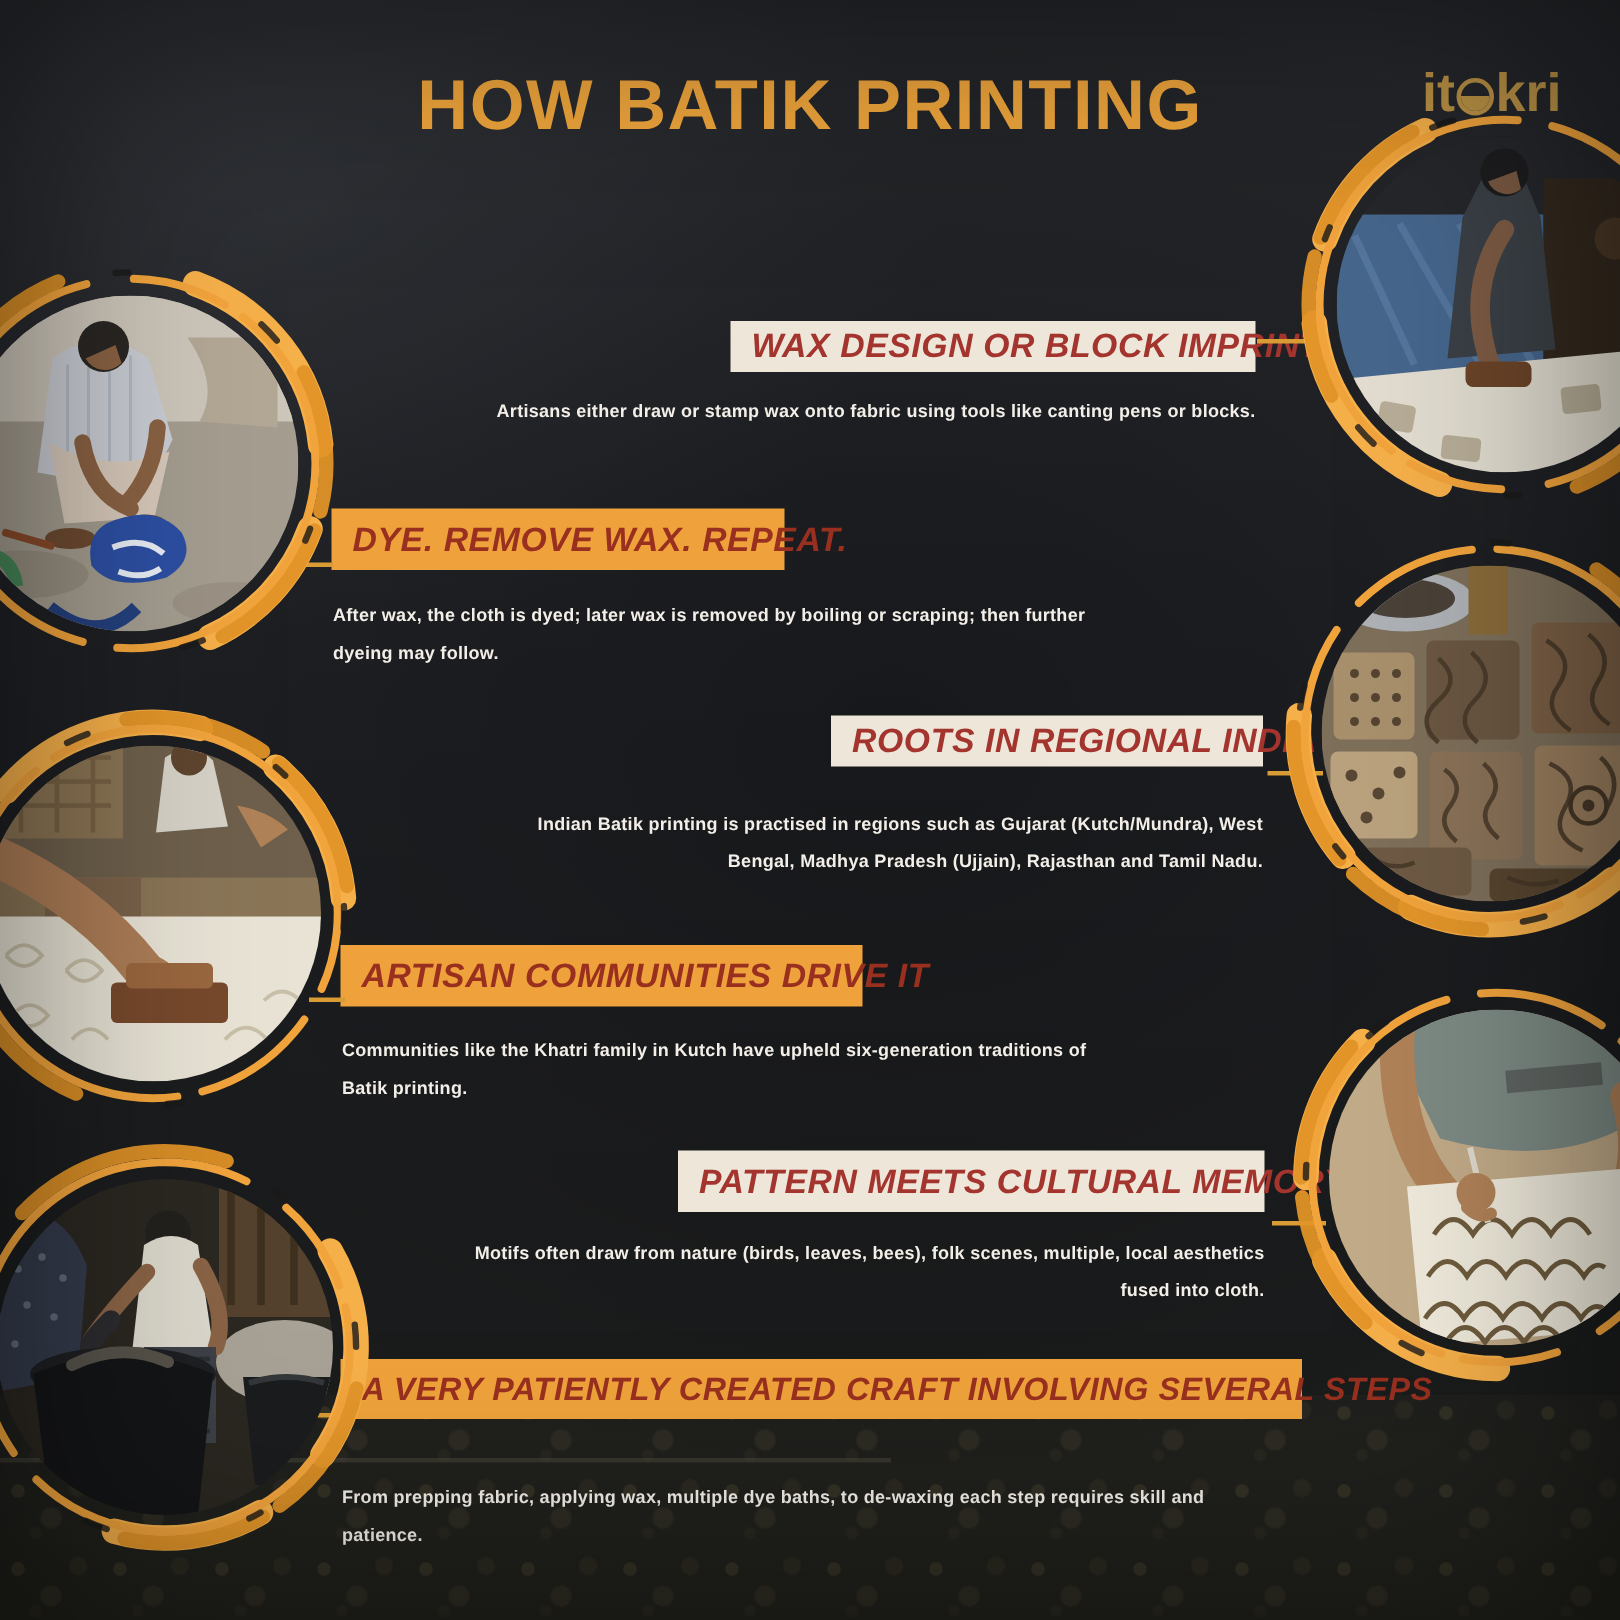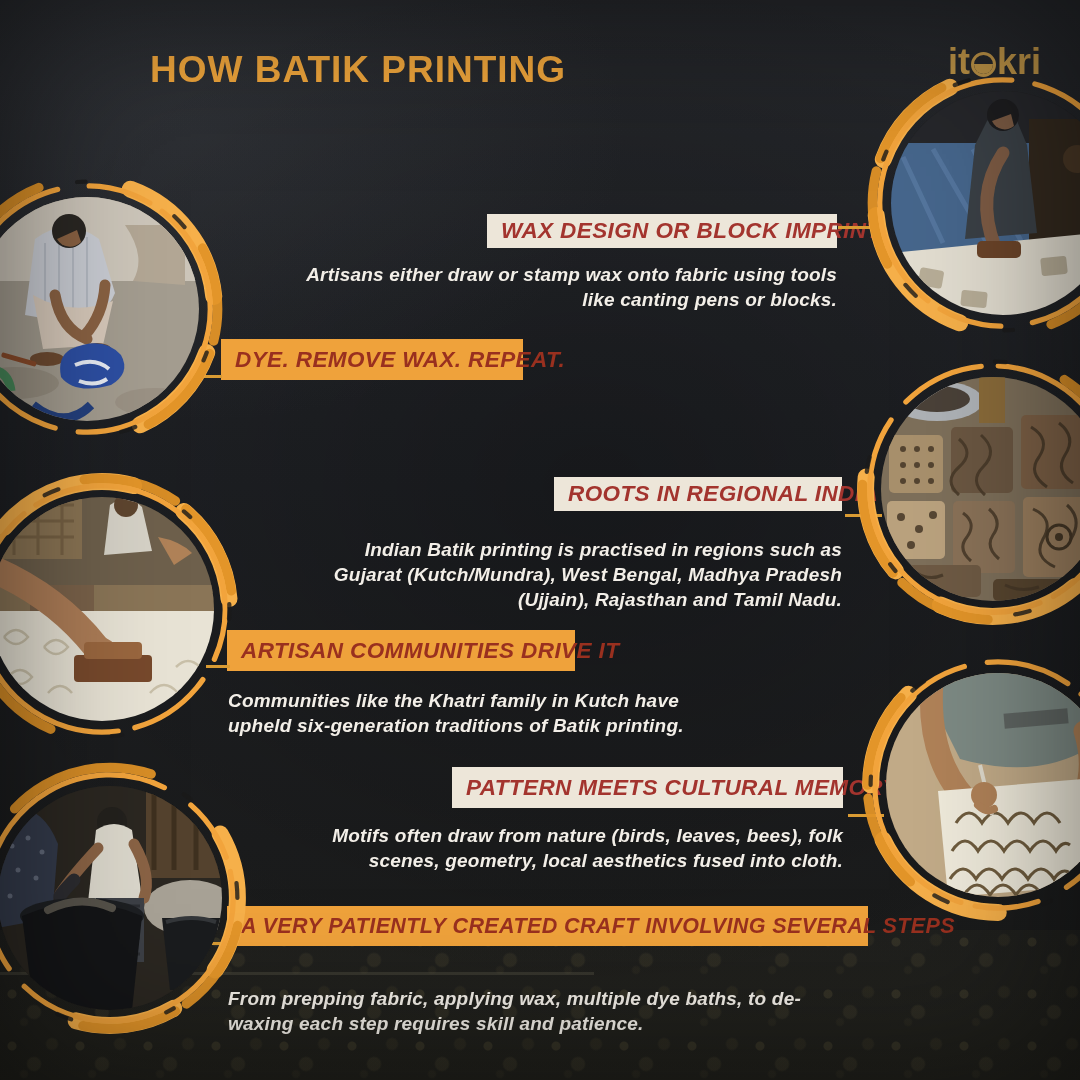--- a/index.html
+++ b/index.html
@@ -19,39 +19,39 @@
       radial-gradient(circle at 12px 12px, rgba(128,116,74,.20) 4px, transparent 5px),
       radial-gradient(circle at 34px 30px, rgba(128,116,74,.14) 6px, transparent 8px),
       radial-gradient(circle at 52px 10px, rgba(96,86,54,.16) 5px, transparent 7px),
       radial-gradient(circle at 24px 40px, rgba(96,86,54,.12) 3px, transparent 5px),
       linear-gradient(180deg, rgba(62,58,42,.14), rgba(46,44,34,.38));
     background-size:68px 52px,68px 52px,68px 52px,68px 52px,100% 100%;
   }
   .batik-floor::before{content:"";position:absolute;left:0;top:42px;width:55%;height:3px;background:rgba(120,115,95,.25);}
 
   
-  .title{position:absolute;left:150px;top:42px;width:780px;
-    color:#F0A63C;font-weight:bold;font-size:37px;line-height:55px;letter-spacing:1px;}
+  .title{position:absolute;left:150px;top:42px;width:780px;text-align:center;
+    color:#F0A63C;font-weight:bold;font-size:47px;line-height:55px;letter-spacing:1px;}
   .logo{position:absolute;left:948px;top:44px;width:130px;color:#BE9447;font-weight:bold;
     font-size:36px;letter-spacing:0;display:flex;align-items:center;}
   .logo .seg{line-height:1;}
   .logo .o-bowl{display:inline-block;width:19px;height:19px;border:3px solid #BE9447;border-radius:50%;
     position:relative;margin:0 1px;top:2px;overflow:hidden;}
   .logo .o-bowl::after{content:"";position:absolute;left:-2px;right:-2px;bottom:-2px;height:58%;background:#BE9447;}
 
   
   .band{position:absolute;display:flex;align-items:center;box-sizing:border-box;padding:0 14px;}
   .band .h{font-style:italic;font-weight:bold;font-size:22.5px;letter-spacing:.4px;white-space:nowrap;width:100%;}
   .band.cream{background:#EDE6D9;}
   .band.cream .h{color:#A3342E;}
   .band.orange{background:#EFA23B;}
   .band.orange .h{color:#99301F;}
 
   
-  .copy{position:absolute;color:#F3EFE8;font-weight:bold;font-size:19px;line-height:25px;letter-spacing:.2px;font-style:italic;}
+  .copy{position:absolute;color:#F3EFE8;font-weight:bold;font-size:12px;line-height:25px;letter-spacing:.2px;}
   .copy.r{text-align:right;}
 
   
   .medal{position:absolute;width:224px;height:224px;}
   .medal .photo{position:absolute;inset:0;border-radius:50%;overflow:hidden;background:#222;}
   .medal svg.ring{position:absolute;left:-26px;top:-26px;width:276px;height:276px;pointer-events:none;}
   .connector{position:absolute;height:3px;background:#D99B33;}
 </style>
 </head>
 <body>
@@ -80,35 +80,36 @@
   </div>
 
   <div class="band cream" style="left:487px;top:214px;width:350px;height:34px;">
     <div class="h" style="text-align:center;">WAX DESIGN OR BLOCK IMPRINT</div>
   </div>
   <div class="copy r" style="left:295px;top:262px;width:542px;">Artisans either draw or stamp wax onto fabric using tools like canting pens or blocks.</div>
 
   <div class="band orange" style="left:221px;top:339px;width:302px;height:41px;">
     <div class="h">DYE. REMOVE WAX. REPEAT.</div>
   </div>
+  <div class="copy" style="left:222px;top:398px;width:535px;">After wax, the cloth is dyed; later wax is removed by boiling or scraping; then further dyeing may follow.</div>
 
   <div class="band cream" style="left:554px;top:477px;width:288px;height:34px;">
     <div class="h" style="text-align:center;">ROOTS IN REGIONAL INDIA</div>
   </div>
   <div class="copy r" style="left:320px;top:537px;width:522px;">Indian Batik printing is practised in regions such as Gujarat (Kutch/Mundra), West Bengal, Madhya Pradesh (Ujjain), Rajasthan and Tamil Nadu.</div>
 
   <div class="band orange" style="left:227px;top:630px;width:348px;height:41px;">
     <div class="h">ARTISAN COMMUNITIES DRIVE IT</div>
   </div>
   <div class="copy" style="left:228px;top:688px;width:505px;">Communities like the Khatri family in Kutch have upheld six-generation traditions of Batik printing.</div>
 
   <div class="band cream" style="left:452px;top:767px;width:391px;height:41px;">
     <div class="h" style="text-align:center;">PATTERN MEETS CULTURAL MEMORY</div>
   </div>
-  <div class="copy r" style="left:300px;top:823px;width:543px;">Motifs often draw from nature (birds, leaves, bees), folk scenes, geometry, local aesthetics fused into cloth.</div>
+  <div class="copy r" style="left:300px;top:823px;width:543px;">Motifs often draw from nature (birds, leaves, bees), folk scenes, multiple, local aesthetics fused into cloth.</div>
 
   <div class="band orange" style="left:227px;top:906px;width:641px;height:40px;">
     <div class="h" style="font-size:21.5px;">A VERY PATIENTLY CREATED CRAFT INVOLVING SEVERAL STEPS</div>
   </div>
   <div class="copy" style="left:228px;top:958px;width:585px;margin-top:28px;">From prepping fabric, applying wax, multiple dye baths, to de-waxing each step requires skill and patience.</div>
 
   <div class="connector" style="left:838px;top:226px;width:34px;"></div>
   <div class="connector" style="left:194px;top:375px;width:28px;"></div>
   <div class="connector" style="left:845px;top:514px;width:37px;"></div>
   <div class="connector" style="left:206px;top:665px;width:24px;"></div>

